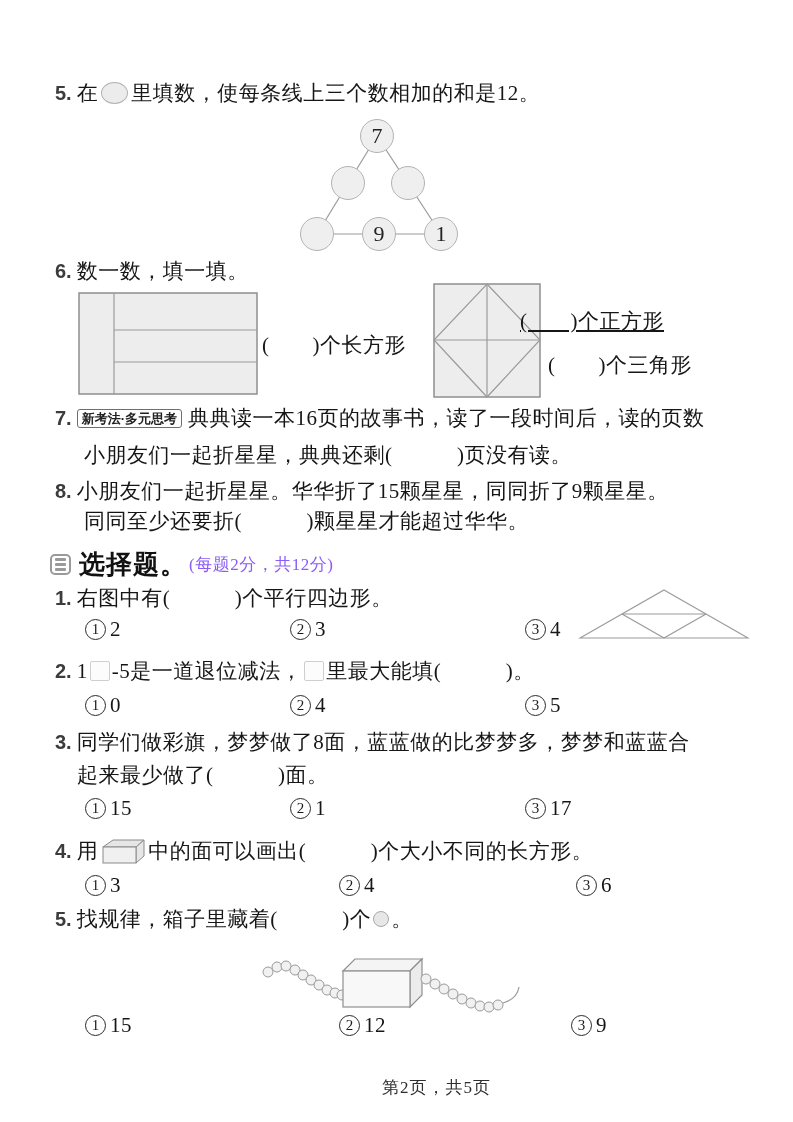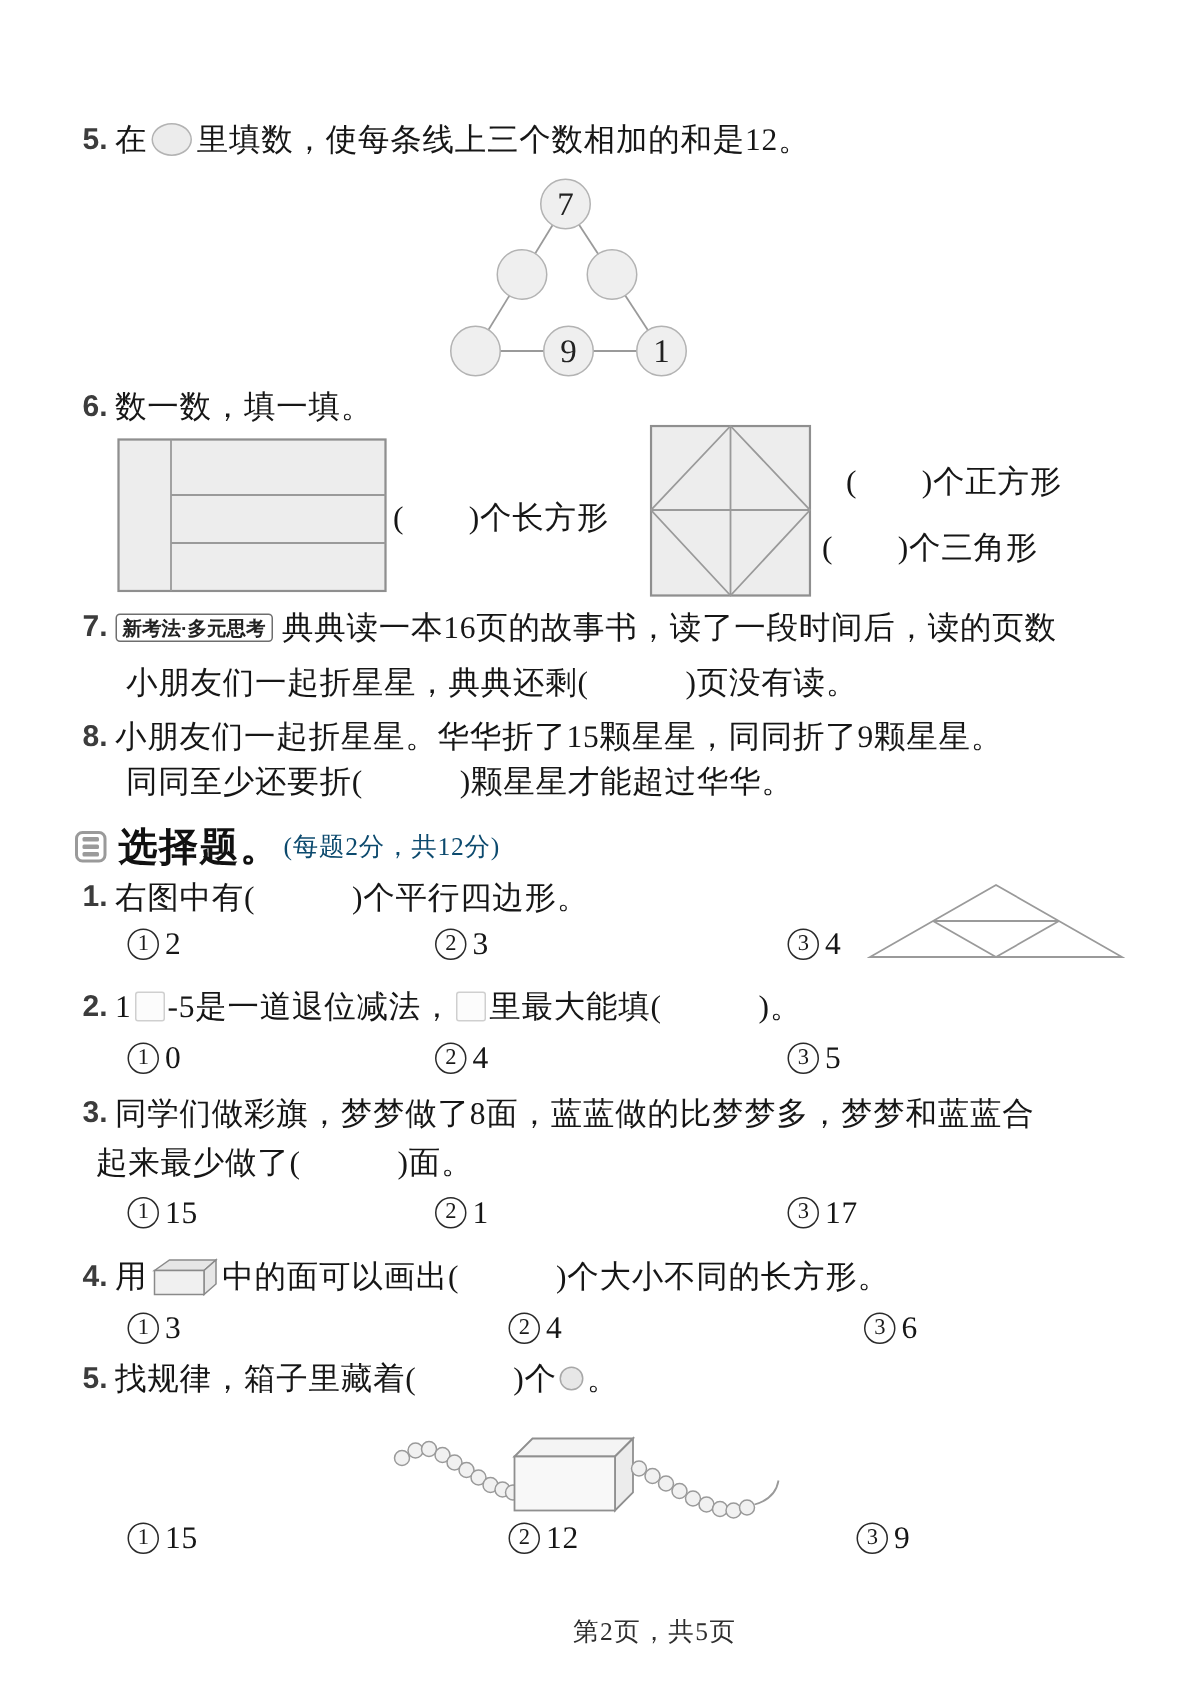--- a/index.html
+++ b/index.html
@@ -25,21 +25,21 @@
          margin:0 2px;vertical-align:-2px;box-sizing:border-box;}
   
   .badge{display:inline-block;border:1.3px solid #6e6e6e;border-radius:3px;padding:1px 4px;
          font-family:"Liberation Sans","DejaVu Sans",sans-serif;font-weight:700;font-size:13px;line-height:15px;
          color:#222;margin:0 6px 0 0;white-space:nowrap;}
   
   .sec-icon{display:inline-flex;width:21px;height:21px;border:2px solid #9a9a9a;border-radius:5px;box-sizing:border-box;
          flex-direction:column;justify-content:space-evenly;padding:0 3px;margin-right:8px;}
   .sec-icon i{display:block;height:2.4px;background:#9a9a9a;border-radius:1px;}
   .sec-title{font-family:"Liberation Sans","DejaVu Sans",sans-serif;font-weight:700;font-size:26px;color:#111;letter-spacing:1px;}
-  .sec-note{font-size:17px;color:#0c4a6e;margin-left:2px;letter-spacing:0.5px;}
+  .sec-note{font-size:17px;color:#8b5cf6;margin-left:2px;letter-spacing:0.5px;}
   
   .opt{position:absolute;display:flex;align-items:center;}
   .onum{display:inline-flex;width:21px;height:21px;border:1.6px solid #2a2a2a;border-radius:50%;box-sizing:border-box;
         align-items:center;justify-content:center;font-size:15px;color:#1a1a1a;margin-right:4px;flex:0 0 auto;}
   .oval-val{font-size:21px;}
   .footer{position:absolute;left:0;width:793px;text-align:center;font-size:17px;color:#2e2e2e;letter-spacing:1px;}
 </style>
 </head>
 <body>
 
@@ -80,21 +80,21 @@
   </div>
 
   <div class="fig" style="left:433px;top:283px;">
     <svg width="108" height="115">
       <rect x="1" y="1" width="106" height="113" fill="#ededed" stroke="#8f8f8f" stroke-width="1.5"></rect>
       <line x1="54" y1="1" x2="54" y2="114"></line>
       <line x1="1" y1="57" x2="107" y2="57"></line>
       <path class="ln" d="M54,1 L107,57 L54,114 L1,57 Z" fill="none"></path>
     </svg>
   </div>
-  <div class="line" style="left:564px;top:307px;">
+  <div class="line" style="left:520px;top:307px;text-decoration:underline;">
     <span class="t">(　　)个正方形</span>
   </div>
   <div class="line" style="left:548px;top:351px;">
     <span class="t">(　　)个三角形</span>
   </div>
 
   <div class="line" style="left:55px;top:404px;">
     <span class="qnum">7.</span><span class="badge">新考法·多元思考</span><span class="t">典典读一本16页的故事书，读了一段时间后，读的页数</span>
   </div>
   <div class="line" style="left:84px;top:441px;">
@@ -150,21 +150,21 @@
       <span class="t oval-val">4</span>
   </div>
   <div class="opt" style="left:525px;top:693px;">
     <span class="onum">3</span>
       <span class="t oval-val">5</span>
   </div>
 
   <div class="line" style="left:55px;top:728px;">
     <span class="qnum">3.</span><span class="t">同学们做彩旗，梦梦做了8面，蓝蓝做的比梦梦多，梦梦和蓝蓝合</span>
   </div>
-  <div class="line" style="left:64px;top:761px;justify-content:flex-end;">
+  <div class="line" style="left:77px;top:761px;justify-content:flex-end;">
     <span class="t">起来最少做了(　　　)面。</span>
   </div>
   <div class="opt" style="left:85px;top:796px;">
     <span class="onum">1</span>
       <span class="t oval-val">15</span>
   </div>
   <div class="opt" style="left:290px;top:796px;">
     <span class="onum">2</span>
       <span class="t oval-val">1</span>
   </div>

